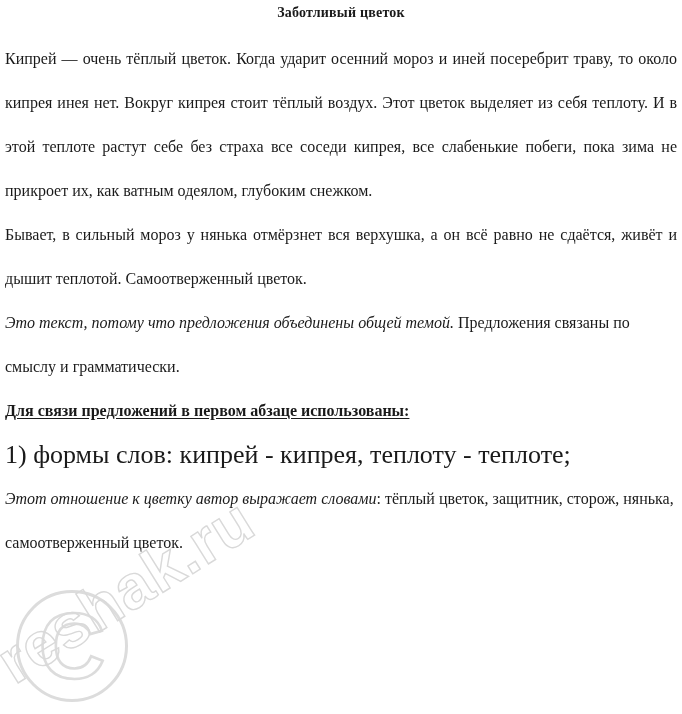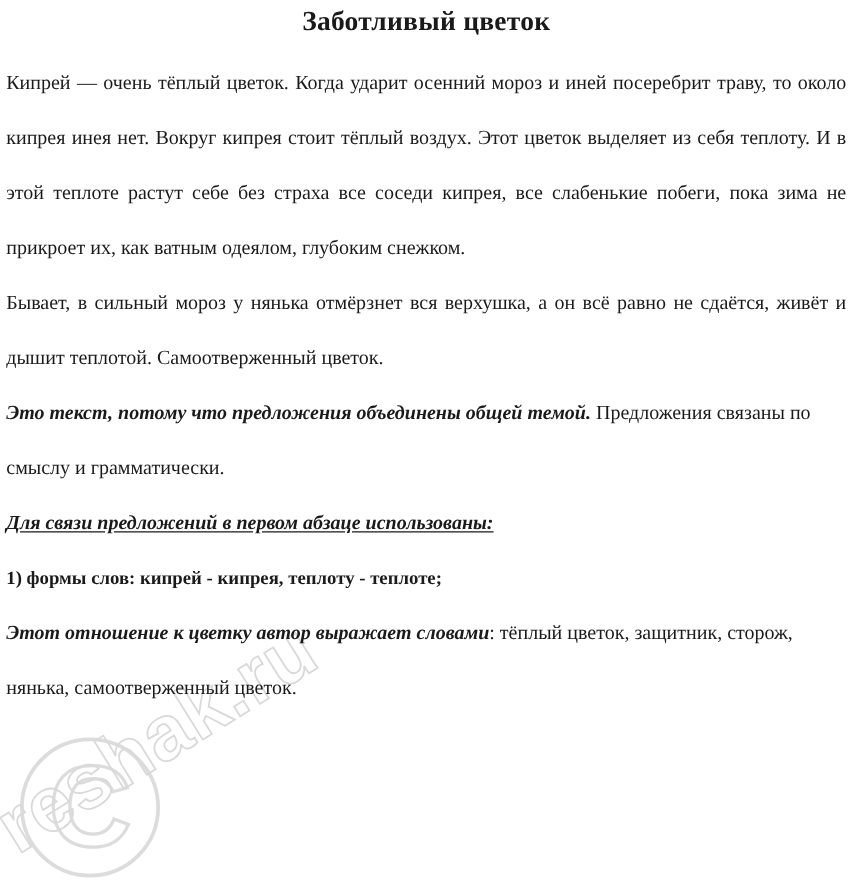--- a/index.html
+++ b/index.html
@@ -75,21 +75,21 @@
   }
 
   
   #content {
     position: relative;
     z-index: 10;
   }
 
   .doc-title {
     text-align: center;
-    font-size: 22px;
+    font-size: 14px;
     font-weight: bold;
     line-height: 1;
     margin: 6px 0 0 0;
     padding: 0;
     letter-spacing: 0.2px;
   }
 
   .para {
     font-size: 16px;
     line-height: 44px;
@@ -105,38 +105,36 @@
 
   .gap-above {
     margin-top: 0px;
   }
 
   .para.nojustify {
     text-align: left;
   }
 
   .bi {
-    font-weight: bold;
+    font-weight: normal;
     font-style: italic;
   }
 
   .bi-underline {
     font-weight: bold;
-    font-style: italic;
     text-decoration: underline;
     text-underline-offset: 2px;
   }
 
   .list-line {
-    font-size: 15px;
+    font-size: 26px;
     line-height: 44px;
     text-align: left;
     margin: 0;
     padding: 0;
-    font-weight: bold;
   }
 </style>
 </head>
 <body>
 
 <div id="page">
 
   <div class="watermark">
     <div class="wm-copyright"></div>
     <div class="wm-text">reshak.ru</div>

